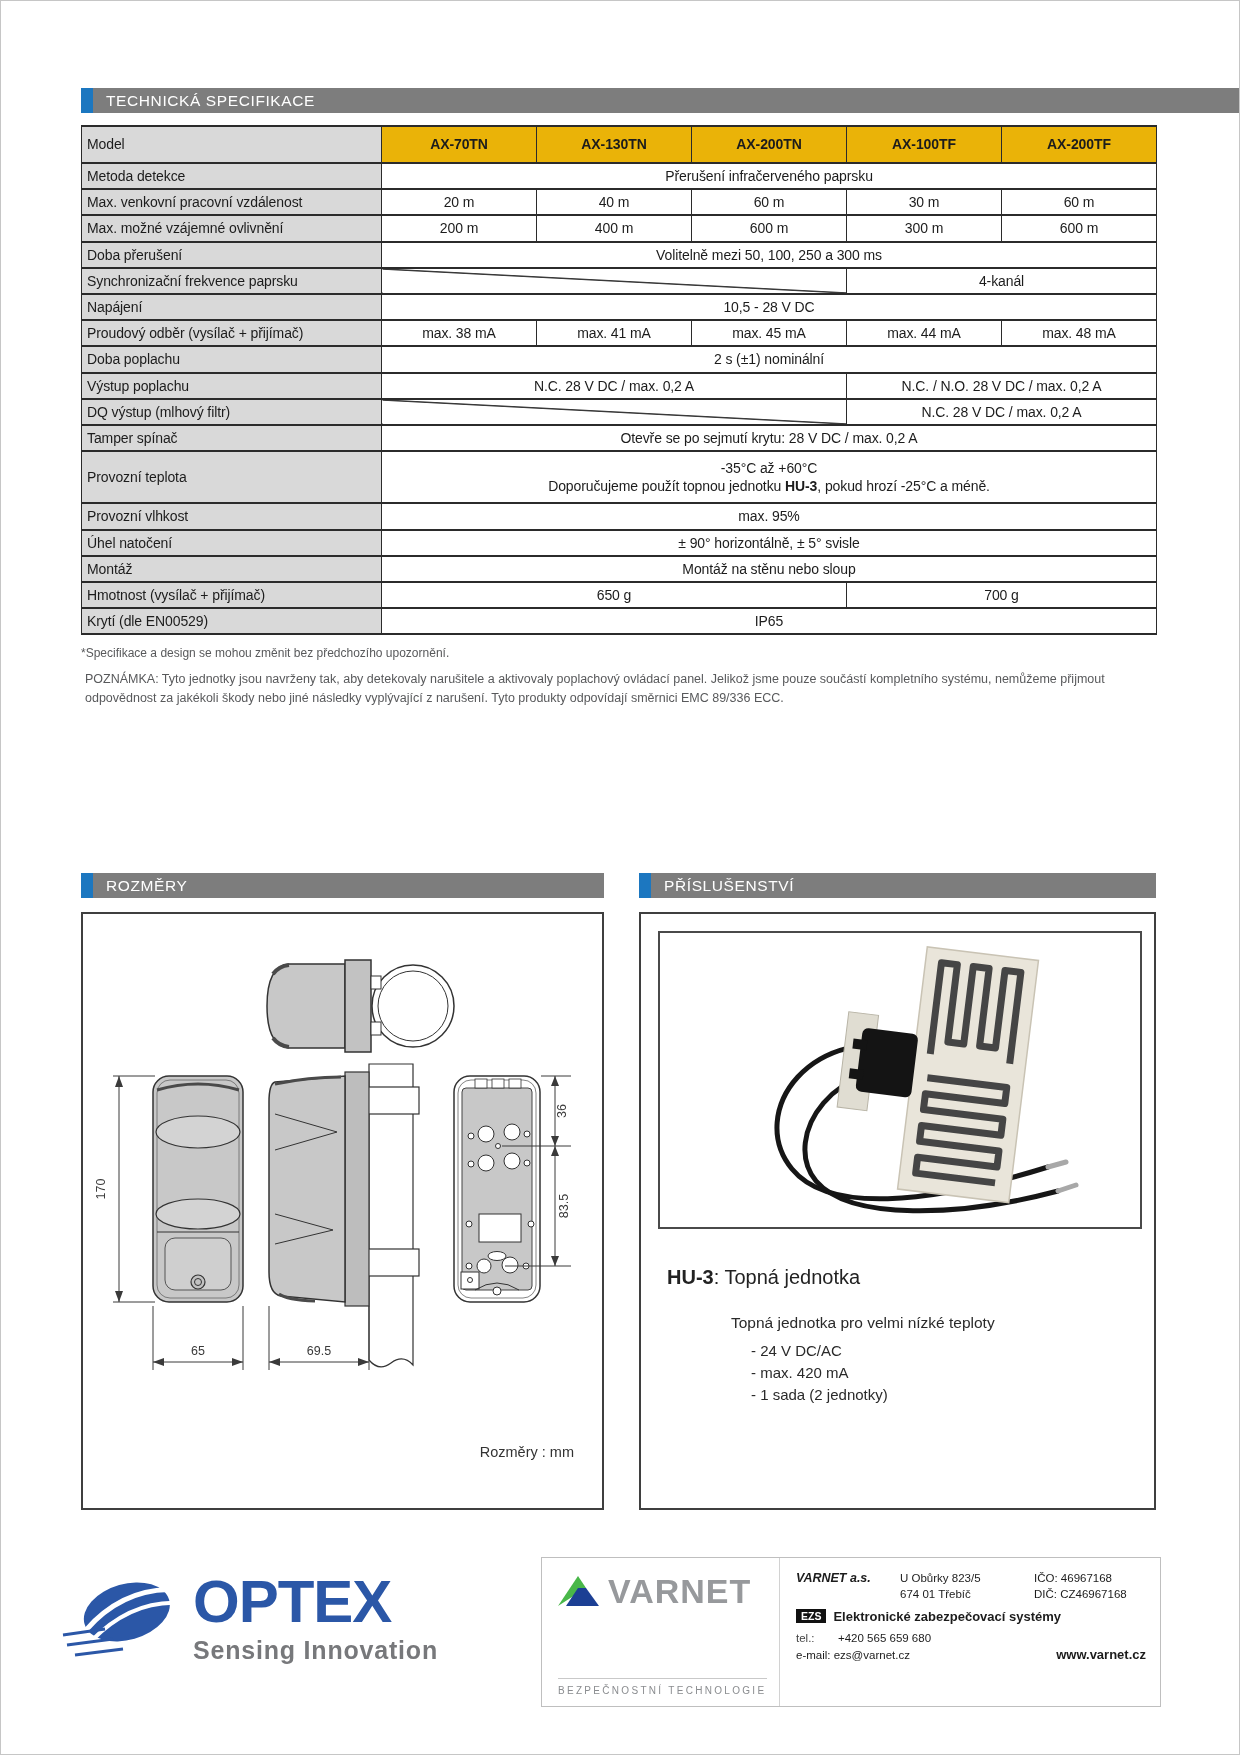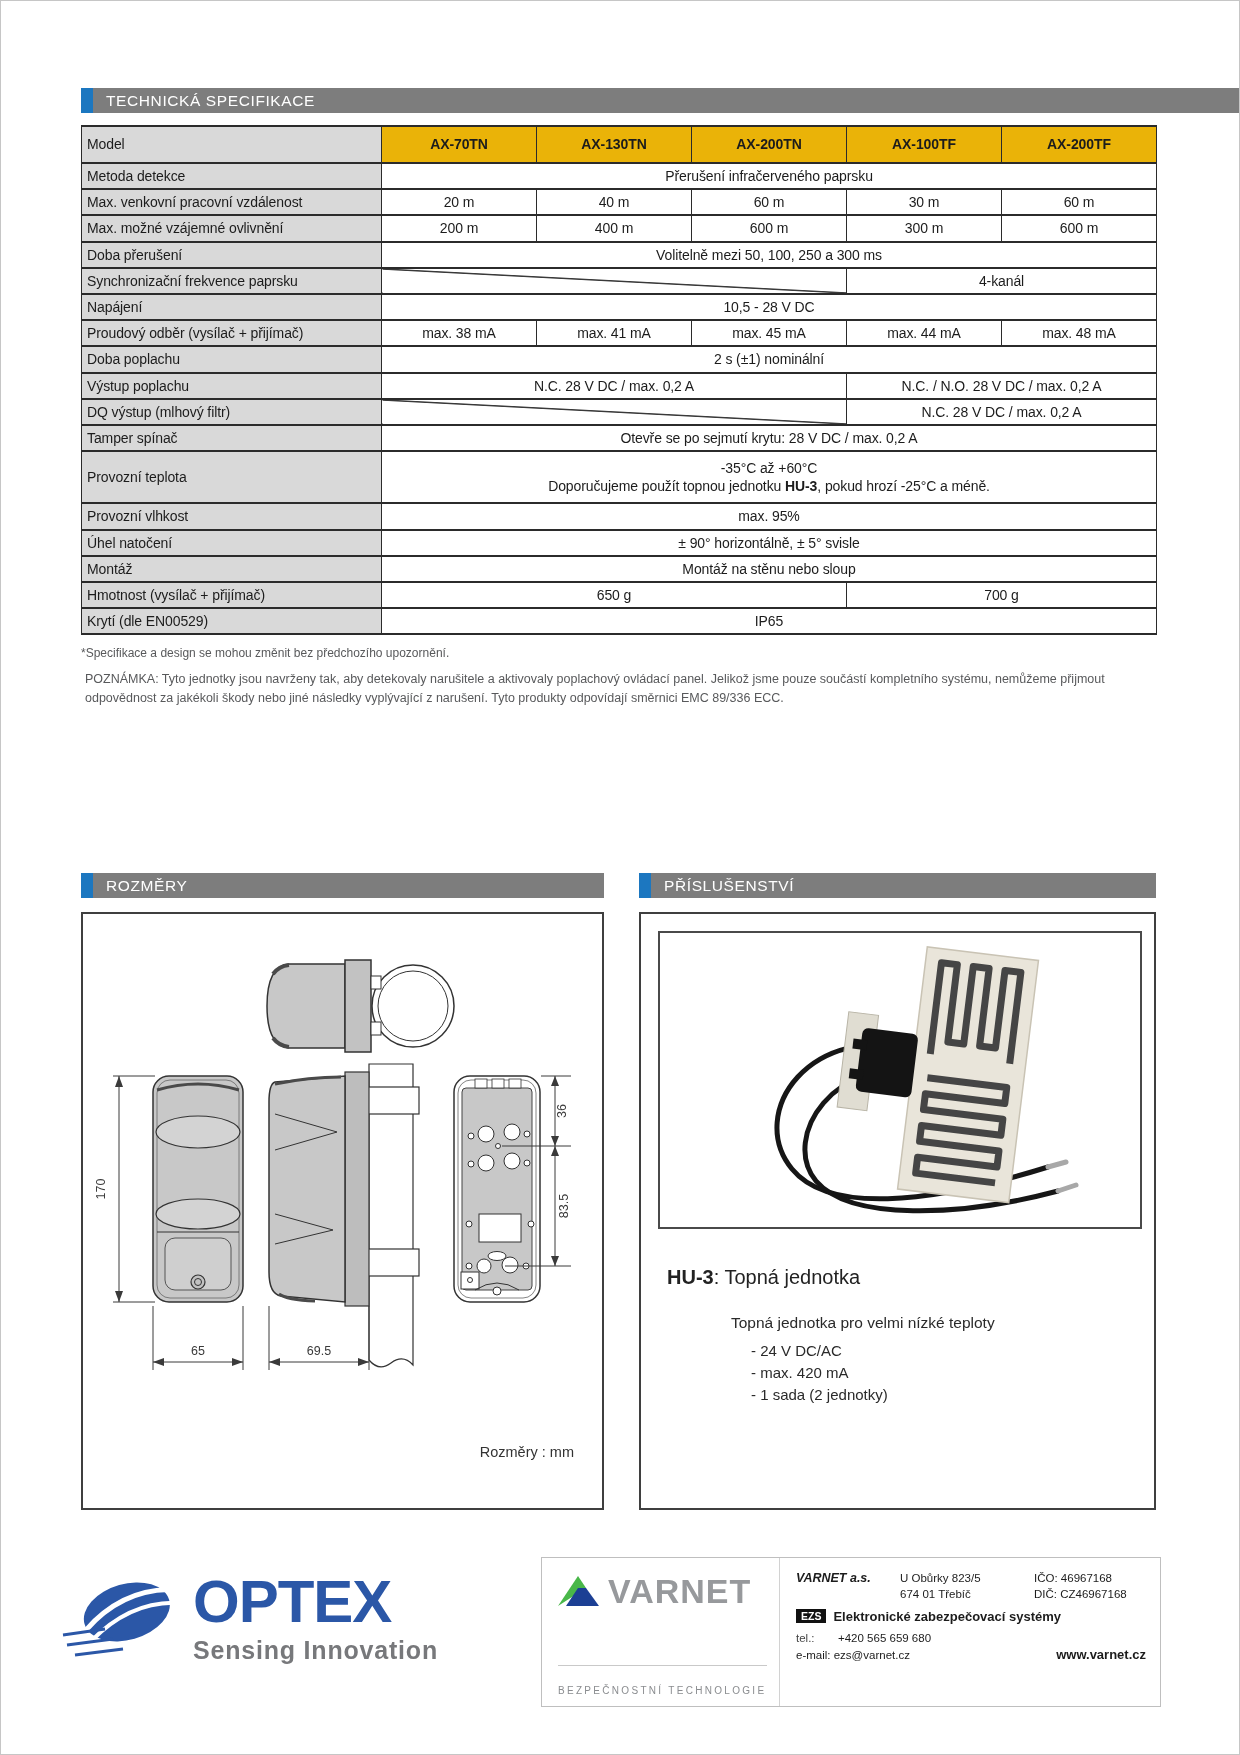--- a/index.html
+++ b/index.html
@@ -43,21 +43,21 @@
   
   .optex{position:absolute;left:60px;top:1572px;display:flex;align-items:flex-start;gap:12px;}
   .optex .wordmark{display:flex;flex-direction:column;}
   .optex .brand{font-size:60px;font-weight:700;color:#2b57a7;letter-spacing:-1px;line-height:.95;}
   .optex .tagline{font-size:25px;font-weight:700;color:#77787b;letter-spacing:.8px;margin-top:6px;}
 
   .varnet{position:absolute;left:540px;top:1556px;width:620px;height:150px;border:1px solid #bfbfbf;box-sizing:border-box;display:flex;background:#fff;}
   .varnet .logo-col{width:238px;padding:16px 12px 10px 16px;border-right:1px solid #d2d2d2;box-sizing:border-box;display:flex;flex-direction:column;justify-content:space-between;}
   .varnet .logo-row{display:flex;align-items:flex-end;gap:8px;}
   .varnet .v-brand{font-size:34px;font-weight:700;color:#97999c;letter-spacing:1px;line-height:1;}
-  .varnet .v-sub{border-top:1px solid #c9c9c9;padding-top:19px;font-size:10px;color:#8a8c8f;letter-spacing:2.3px;}
+  .varnet .v-sub{border-top:1px solid #c9c9c9;padding-top:6px;font-size:10px;color:#8a8c8f;letter-spacing:2.3px;}
   .varnet .info-col{flex:1;padding:12px 14px 8px 16px;box-sizing:border-box;display:flex;flex-direction:column;}
   .varnet .row1{display:grid;grid-template-columns:90px 120px 1fr;column-gap:14px;font-size:11.5px;line-height:1.4;}
   .varnet .company{font-weight:700;font-style:italic;font-size:12.5px;}
   .varnet .row2{margin-top:7px;display:flex;align-items:flex-start;gap:7px;}
   .varnet .ezs-badge{background:#111;color:#fff;font-weight:700;font-size:10.5px;padding:1px 5px;}
   .varnet .ezs-text{font-weight:700;font-size:13px;}
   .varnet .row3{margin-top:6px;display:flex;justify-content:space-between;align-items:flex-end;font-size:11.5px;line-height:1.5;}
   .varnet .tel-label{display:inline-block;width:42px;color:#444;}
   .varnet .web{font-weight:700;font-size:13px;}
 </style>

